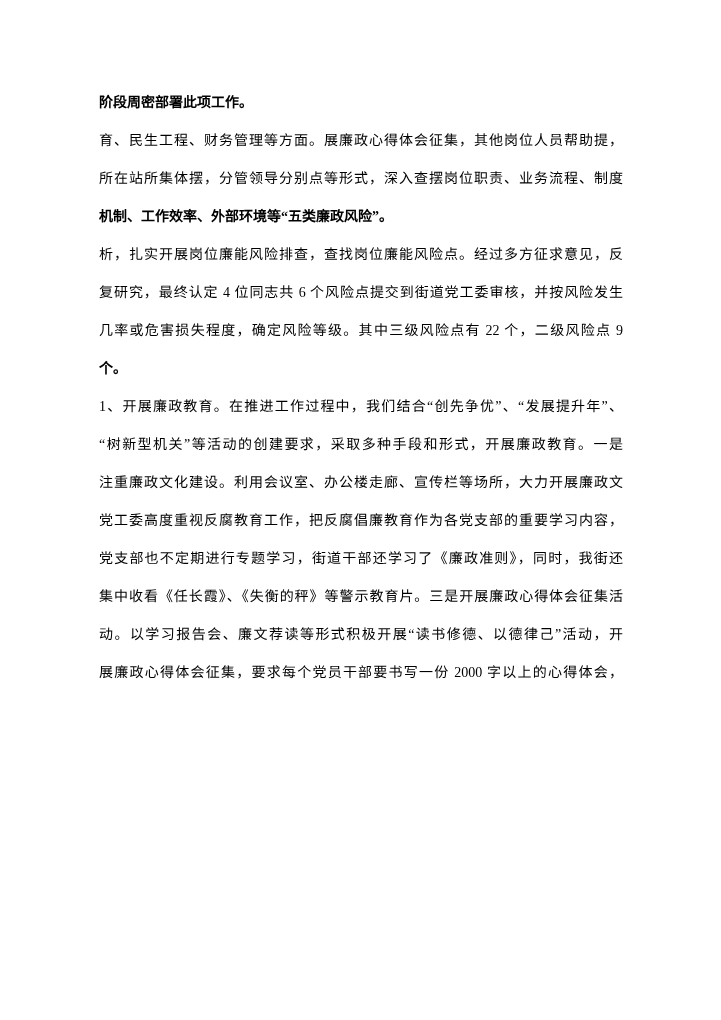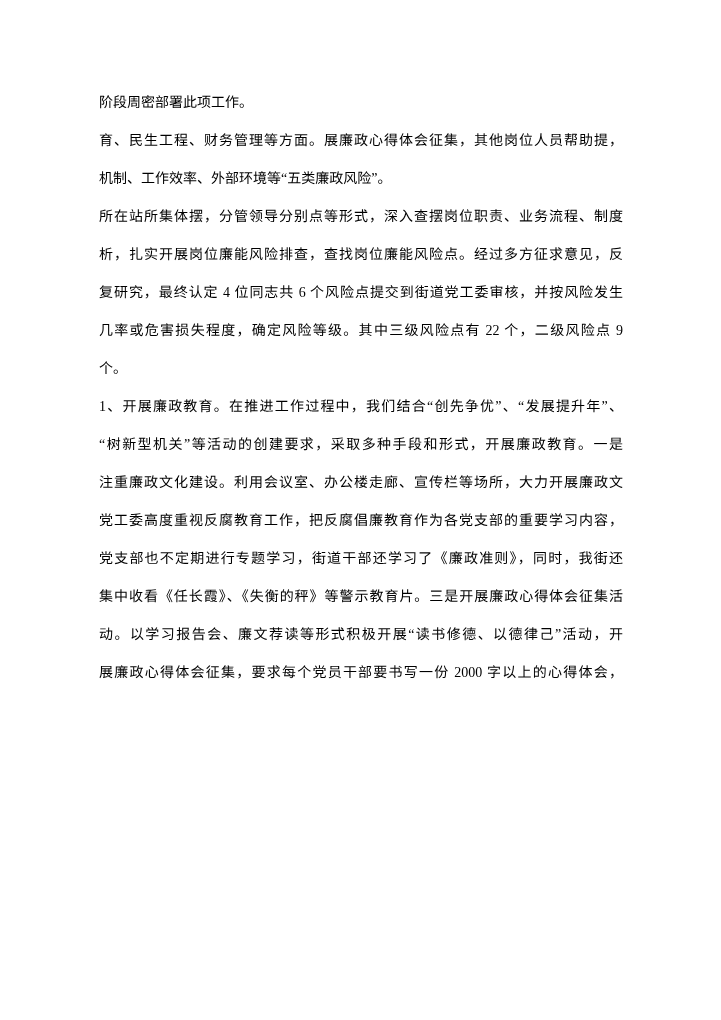--- a/index.html
+++ b/index.html
@@ -28,31 +28,32 @@
     line-height: 38px;
     white-space: nowrap;
     overflow: visible;
     text-align: justify;
     text-align-last: justify;
     text-justify: inter-character;
   }
   .line.para-end {
     text-align: right;
     text-align-last: left;
+    font-weight: bold;
   }
 </style>
 </head>
 <body>
 
 <div class="page">
   <div class="content">
     <div class="line para-end">阶段周密部署此项工作。</div>
     <div class="line">育、民生工程、财务管理等方面。展廉政心得体会征集，其他岗位人员帮助提，</div>
+    <div class="line">所在站所集体摆，分管领导分别点等形式，深入查摆岗位职责、业务流程、制度</div>
     <div class="line para-end">机制、工作效率、外部环境等“五类廉政风险”。</div>
-    <div class="line">所在站所集体摆，分管领导分别点等形式，深入查摆岗位职责、业务流程、制度</div>
     <div class="line">析，扎实开展岗位廉能风险排查，查找岗位廉能风险点。经过多方征求意见，反</div>
     <div class="line">复研究，最终认定 4 位同志共 6 个风险点提交到街道党工委审核，并按风险发生</div>
     <div class="line">几率或危害损失程度，确定风险等级。其中三级风险点有 22 个，二级风险点 9</div>
     <div class="line para-end">个。</div>
     <div class="line">1、开展廉政教育。在推进工作过程中，我们结合“创先争优”、“发展提升年”、</div>
     <div class="line">“树新型机关”等活动的创建要求，采取多种手段和形式，开展廉政教育。一是</div>
     <div class="line">注重廉政文化建设。利用会议室、办公楼走廊、宣传栏等场所，大力开展廉政文</div>
     <div class="line">党工委高度重视反腐教育工作，把反腐倡廉教育作为各党支部的重要学习内容，</div>
     <div class="line">党支部也不定期进行专题学习，街道干部还学习了《廉政准则》，同时，我街还</div>
     <div class="line">集中收看《任长霞》、《失衡的秤》等警示教育片。三是开展廉政心得体会征集活</div>

